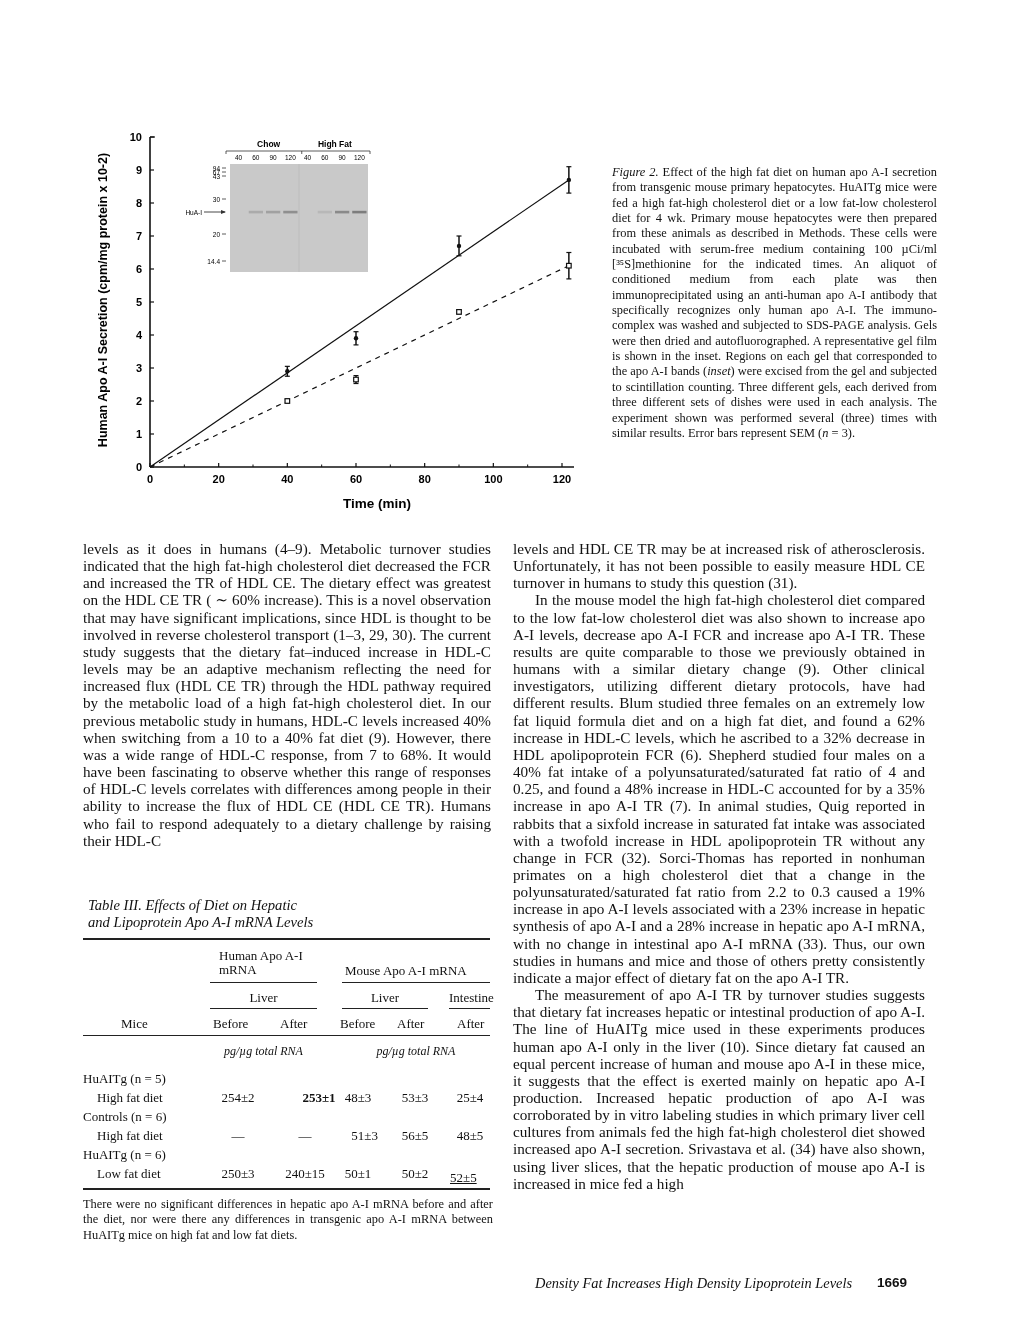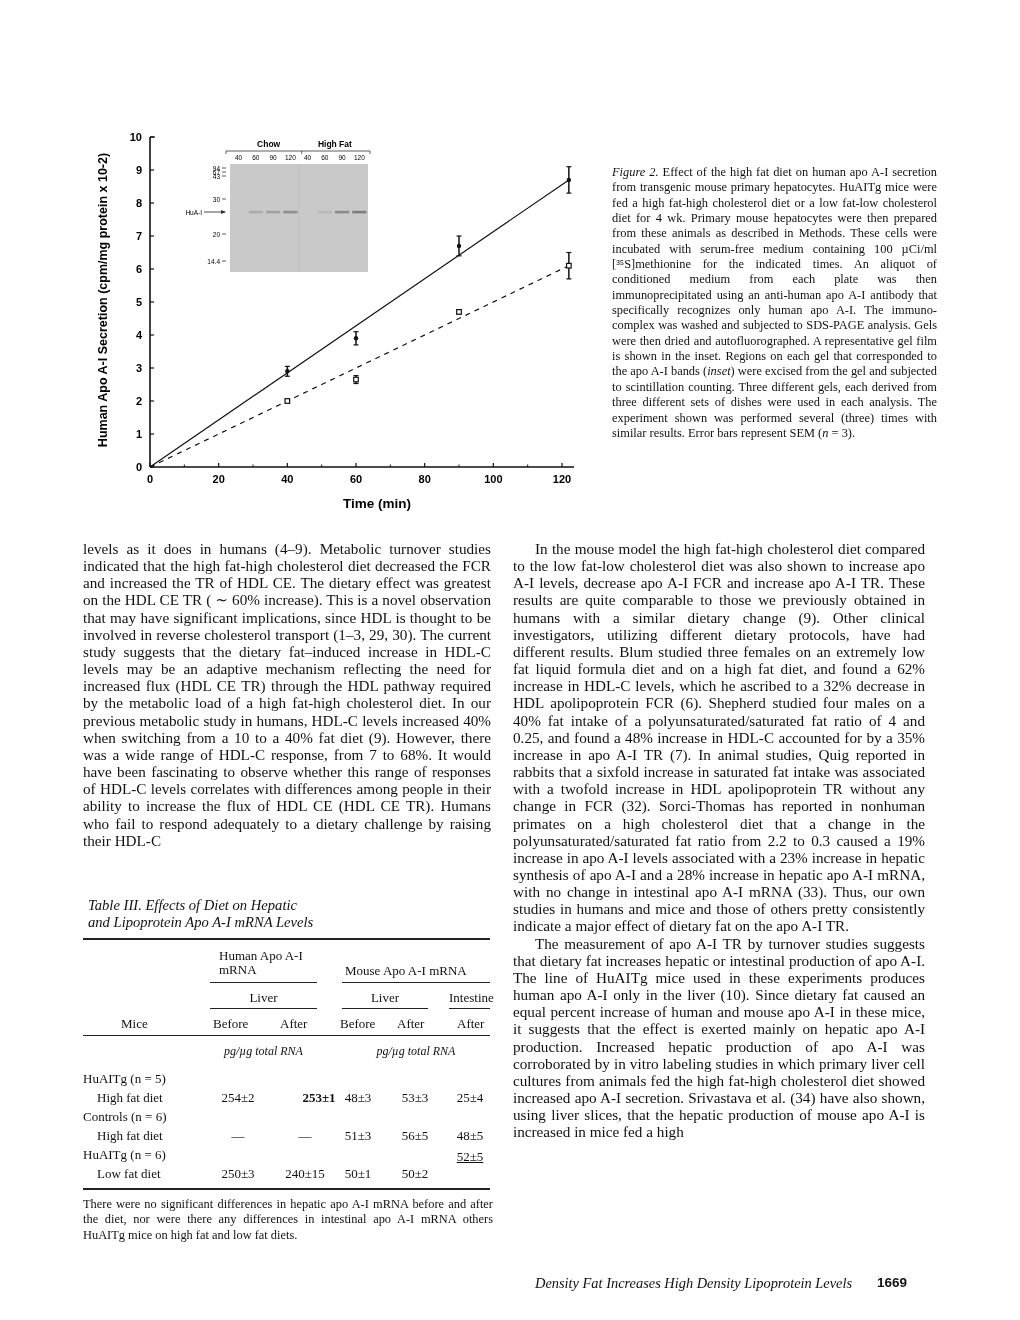--- a/index.html
+++ b/index.html
@@ -200,35 +200,36 @@
       <div class="tcell" style="left: 14px; top: 152px;">High fat diet</div>
       <div class="tcell" style="left: 130px; top: 152px; width: 50px; text-align: center;">254±2</div>
       <div class="tcell" style="left: 211px; top: 152px; width: 50px; text-align: center; font-weight: bold;">253±1</div>
       <div class="tcell" style="left: 255px; top: 152px; width: 40px; text-align: center;">48±3</div>
       <div class="tcell" style="left: 312px; top: 152px; width: 40px; text-align: center;">53±3</div>
       <div class="tcell" style="left: 367px; top: 152px; width: 40px; text-align: center;">25±4</div>
       <div class="tcell" style="left: 0px; top: 171px;">Controls (n = 6)</div>
       <div class="tcell" style="left: 14px; top: 190px;">High fat diet</div>
       <div class="tcell" style="left: 130px; top: 190px; width: 50px; text-align: center;">—</div>
       <div class="tcell" style="left: 197px; top: 190px; width: 50px; text-align: center;">—</div>
-      <div class="tcell" style="left: 255px; top: 190px; width: 40px; text-align: center;">51±3</div>
+      <div class="tcell" style="left: 255px; top: 190px; width: 40px; text-align: right;">51±3</div>
       <div class="tcell" style="left: 312px; top: 190px; width: 40px; text-align: center;">56±5</div>
       <div class="tcell" style="left: 367px; top: 190px; width: 40px; text-align: center;">48±5</div>
       <div class="tcell" style="left: 0px; top: 209px;">HuAITg (n = 6)</div>
       <div class="tcell" style="left: 14px; top: 228px;">Low fat diet</div>
       <div class="tcell" style="left: 130px; top: 228px; width: 50px; text-align: center;">250±3</div>
       <div class="tcell" style="left: 197px; top: 228px; width: 50px; text-align: center;">240±15</div>
       <div class="tcell" style="left: 255px; top: 228px; width: 40px; text-align: center;">50±1</div>
       <div class="tcell" style="left: 312px; top: 228px; width: 40px; text-align: center;">50±2</div>
-      <div class="tcell" style="left: 367px; top: 211px; width: 40px; text-align: center; text-decoration: underline;">52±5</div>
+      <div class="tcell" style="left: 367px; top: 232px; width: 40px;  text-decoration: underline;">52±5</div>
     </div>
   <div class="rule" style="top:250px;left:0;width:407px;"></div>
 </div>
 
-<div id="table-note" class="abs">There were no significant differences in hepatic apo A-I mRNA before and after the diet, nor were there any differences in intestinal apo A-I mRNA others HuAITg mice on high fat and low fat diets.</div>
+<div id="table-note" class="abs">There were no significant differences in hepatic apo A-I mRNA before and after the diet, nor were there any differences in transgenic apo A-I mRNA between HuAITg mice on high fat and low fat diets.</div>
 
 <div id="col-right" class="abs col">
+    <p>levels and HDL CE TR may be at increased risk of atherosclerosis. Unfortunately, it has not been possible to easily measure HDL CE turnover in humans to study this question (31).</p>
     <p class="indent">In the mouse model the high fat-high cholesterol diet compared to the low fat-low cholesterol diet was also shown to increase apo A-I levels, decrease apo A-I FCR and increase apo A-I TR. These results are quite comparable to those we previously obtained in humans with a similar dietary change (9). Other clinical investigators, utilizing different dietary protocols, have had different results. Blum studied three females on an extremely low fat liquid formula diet and on a high fat diet, and found a 62% increase in HDL-C levels, which he ascribed to a 32% decrease in HDL apolipoprotein FCR (6). Shepherd studied four males on a 40% fat intake of a polyunsaturated/saturated fat ratio of 4 and 0.25, and found a 48% increase in HDL-C accounted for by a 35% increase in apo A-I TR (7). In animal studies, Quig reported in rabbits that a sixfold increase in saturated fat intake was associated with a twofold increase in HDL apolipoprotein TR without any change in FCR (32). Sorci-Thomas has reported in nonhuman primates on a high cholesterol diet that a change in the polyunsaturated/saturated fat ratio from 2.2 to 0.3 caused a 19% increase in apo A-I levels associated with a 23% increase in hepatic synthesis of apo A-I and a 28% increase in hepatic apo A-I mRNA, with no change in intestinal apo A-I mRNA (33). Thus, our own studies in humans and mice and those of others pretty consistently indicate a major effect of dietary fat on the apo A-I TR.</p>
     <p class="indent">The measurement of apo A-I TR by turnover studies suggests that dietary fat increases hepatic or intestinal production of apo A-I. The line of HuAITg mice used in these experiments produces human apo A-I only in the liver (10). Since dietary fat caused an equal percent increase of human and mouse apo A-I in these mice, it suggests that the effect is exerted mainly on hepatic apo A-I production. Increased hepatic production of apo A-I was corroborated by in vitro labeling studies in which primary liver cell cultures from animals fed the high fat-high cholesterol diet showed increased apo A-I secretion. Srivastava et al. (34) have also shown, using liver slices, that the hepatic production of mouse apo A-I is increased in mice fed a high</p>
   </div>
 
 <div id="footer-title" class="abs">Density Fat Increases High Density Lipoprotein Levels</div>
 <div id="footer-page" class="abs sans">1669</div>
 
 </body></html>

